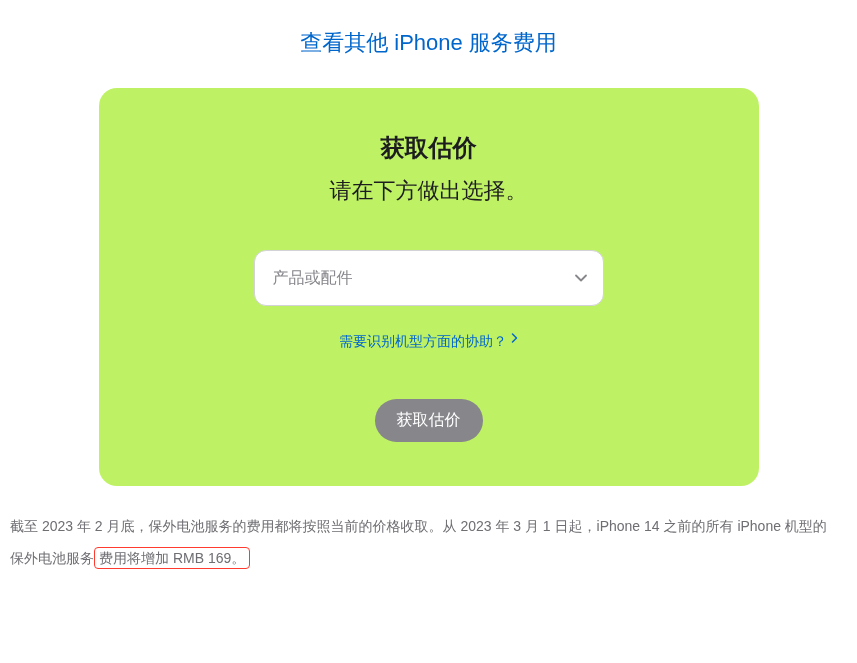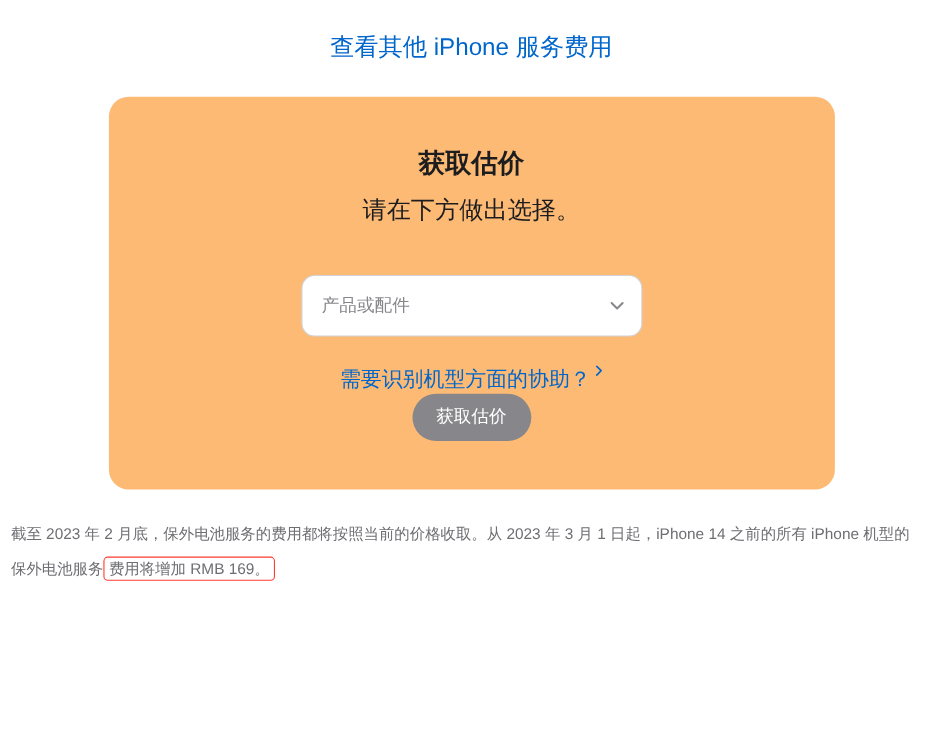--- a/index.html
+++ b/index.html
@@ -15,40 +15,40 @@
       overflow: hidden;
     }
     .top-link {
       text-align: center;
       color: #0066cc;
       font-size: 22px;
       padding: 28px 0 30px;
       cursor: pointer;
     }
     .card {
-      background: #fdba74;
+      background: #bef264;
       border-radius: 18px;
       width: 660px;
       margin: 0 auto;
       padding: 44px 40px 44px;
       text-align: center;
     }
     .card-title {
       font-size: 24px;
       font-weight: 600;
       color: #1d1d1f;
       margin-bottom: 12px;
     }
     .card-subtitle {
       font-size: 22px;
       color: #1d1d1f;
       margin-bottom: 44px;
     }
     .select-wrap {
-      width: 310px;
+      width: 350px;
       margin: 0 auto 26px;
       position: relative;
     }
     .select-wrap:last-of-type {
       margin-bottom: 16px;
     }
     .fake-select {
       width: 100%;
       height: 56px;
       border: 1px solid #d2d2d7;
@@ -69,22 +69,23 @@
       transform: translateY(-50%);
       pointer-events: none;
     }
     .chevron svg {
       width: 14px;
       height: 14px;
       display: block;
     }
     .help-link {
       color: #0066cc;
-      font-size: 19px;
+      font-size: 14px;
       cursor: pointer;
+      margin-bottom: 48px;
       display: inline-flex;
       align-items: flex-start;
       gap: 4px;
     }
     .help-link svg {
       width: 7px;
       height: 10px;
     }
     .submit-btn {
       background: #86868b;

